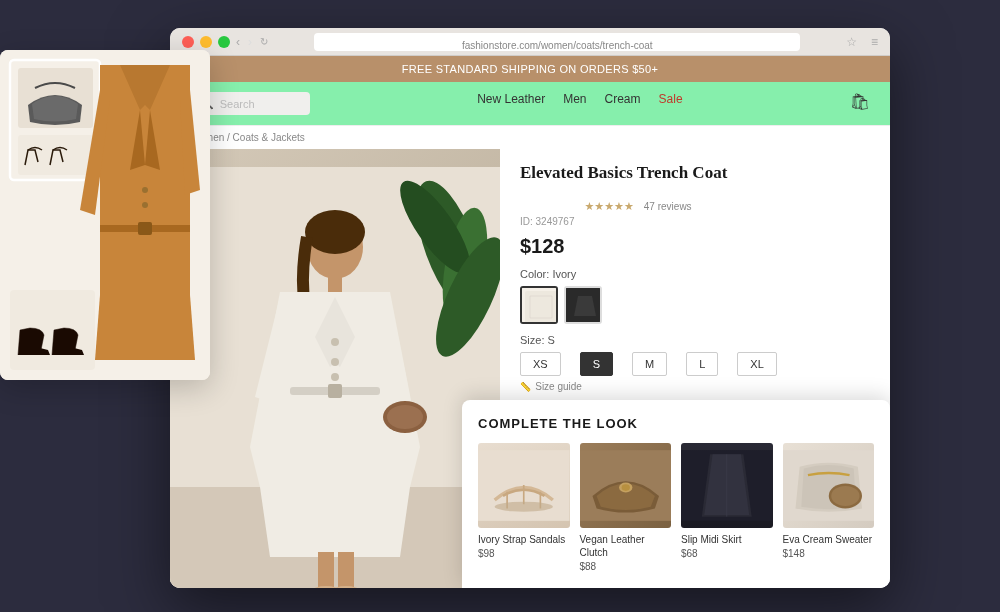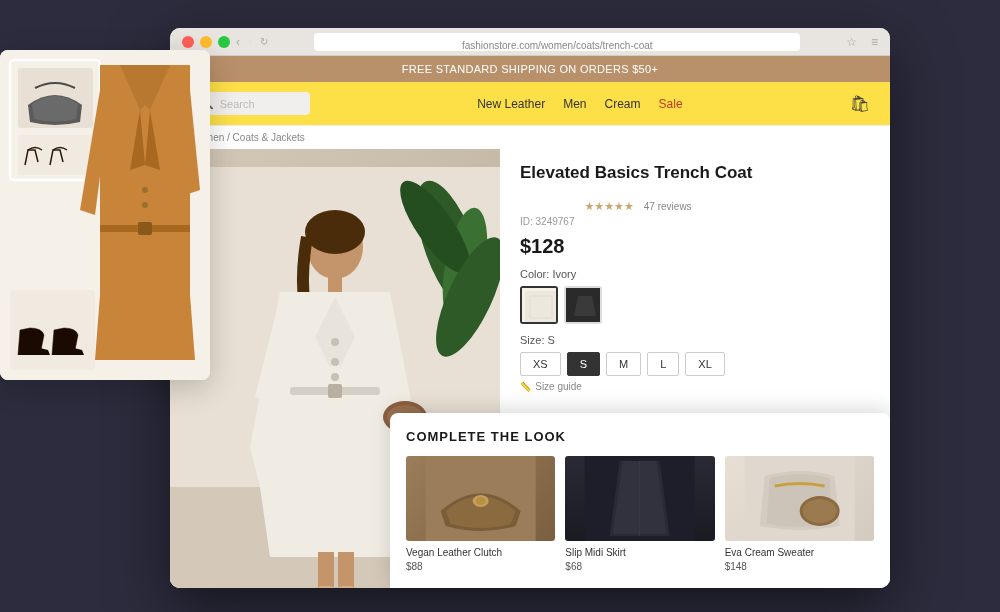--- a/index.html
+++ b/index.html
@@ -76,23 +76,23 @@
       font-size: 11px;
       color: white;
       letter-spacing: 0.3px;
     }
     .promo-banner strong {
       font-weight: 400;
     }
 
     
     .store-nav {
-      background: #fde047;
-      display: flex;
-      align-items: center;
+      background: #86efac;
+      display: flex;
+      align-items: flex-start;
       padding: 10px 20px;
       border-bottom: 1px solid #eee;
       gap: 20px;
     }
     .search-bar {
       background: #f0efed;
       border-radius: 4px;
       padding: 5px 10px;
       display: flex;
       align-items: center;
@@ -159,20 +159,21 @@
       padding: 14px 20px;
       background: white;
       overflow-y: auto;
     }
 
     .product-title {
       font-size: 17px;
       font-weight: 600;
       color: #1a1a1a;
       margin-bottom: 3px;
+      font-family: Liberation Serif, serif;
     }
 
     .product-meta {
       display: flex;
       align-items: center;
       gap: 10px;
       margin-bottom: 8px;
     }
     .product-id {
       font-size: 10px;
@@ -224,21 +225,21 @@
     }
     .swatch-black {
       background: #2a2a2a;
     }
 
     .size-section {
       margin-bottom: 14px;
     }
     .size-buttons {
       display: flex;
-      gap: 6px;
+      gap: 19px;
       flex-wrap: wrap;
     }
     .size-btn {
       padding: 5px 12px;
       border: 1px solid #ccc;
       background: white;
       font-size: 11px;
       cursor: pointer;
       border-radius: 2px;
       color: #333;
@@ -269,21 +270,21 @@
       cursor: pointer;
       border-radius: 3px;
       letter-spacing: 0.3px;
     }
 
     
     .complete-look-panel {
       position: absolute;
       bottom: 0;
       right: 0;
-      width: 500px;
+      width: 428px;
       background: white;
       border-radius: 8px 8px 0 0;
       box-shadow: 0 -4px 20px rgba(0,0,0,0.15);
       padding: 16px;
       z-index: 10;
     }
     .complete-look-title {
       font-size: 13px;
       font-weight: 700;
       letter-spacing: 1px;
@@ -502,20 +503,36 @@
         </div>
       </div>
 
     </div>
   </div>
 
   <div class="complete-look-panel">
     <div class="complete-look-title">COMPLETE THE LOOK</div>
     <div class="look-items">
 
+      <div class="look-item">
+        <div class="look-item-img sandals-img">
+          <svg width="100%" height="85" viewBox="0 0 110 85">
+            <rect width="110" height="85" fill="#e8ddd0"></rect>
+
+            <path d="M20 60 Q55 30 90 60" stroke="#d4b896" stroke-width="4" fill="none"></path>
+            <path d="M30 55 Q55 40 80 55" stroke="#c8a880" stroke-width="3" fill="none"></path>
+            <line x1="35" y1="50" x2="35" y2="70" stroke="#c8a880" stroke-width="2"></line>
+            <line x1="55" y1="42" x2="55" y2="65" stroke="#c8a880" stroke-width="2"></line>
+            <line x1="75" y1="50" x2="75" y2="70" stroke="#c8a880" stroke-width="2"></line>
+            <ellipse cx="55" cy="68" rx="35" ry="6" fill="#bfaa8a" opacity="0.6"></ellipse>
+          </svg>
+        </div>
+        <div class="look-item-name">Ivory Strap Sandals</div>
+        <div class="look-item-price">$98</div>
+      </div>
 
       <div class="look-item">
         <div class="look-item-img clutch-img">
           <svg width="100%" height="85" viewBox="0 0 110 85">
             <rect width="110" height="85" fill="#9b7d5a"></rect>
 
             <path d="M15 55 Q55 20 95 55 L90 70 Q55 80 20 70 Z" fill="#7a5c38"></path>
             <path d="M20 55 Q55 25 90 55 L85 68 Q55 76 25 68 Z" fill="#8b6a40"></path>
 
             <ellipse cx="55" cy="45" rx="8" ry="6" fill="#c4a060"></ellipse>

